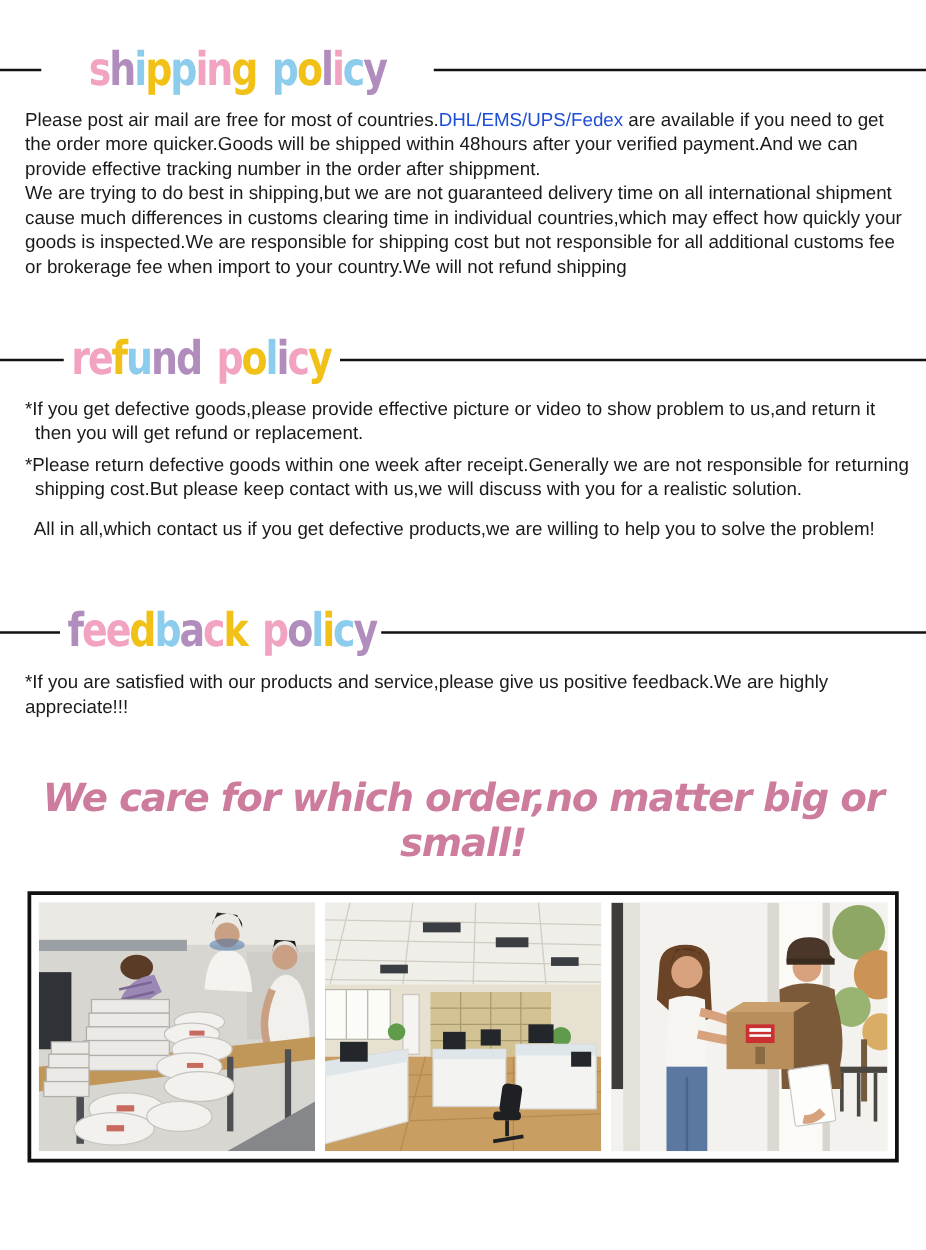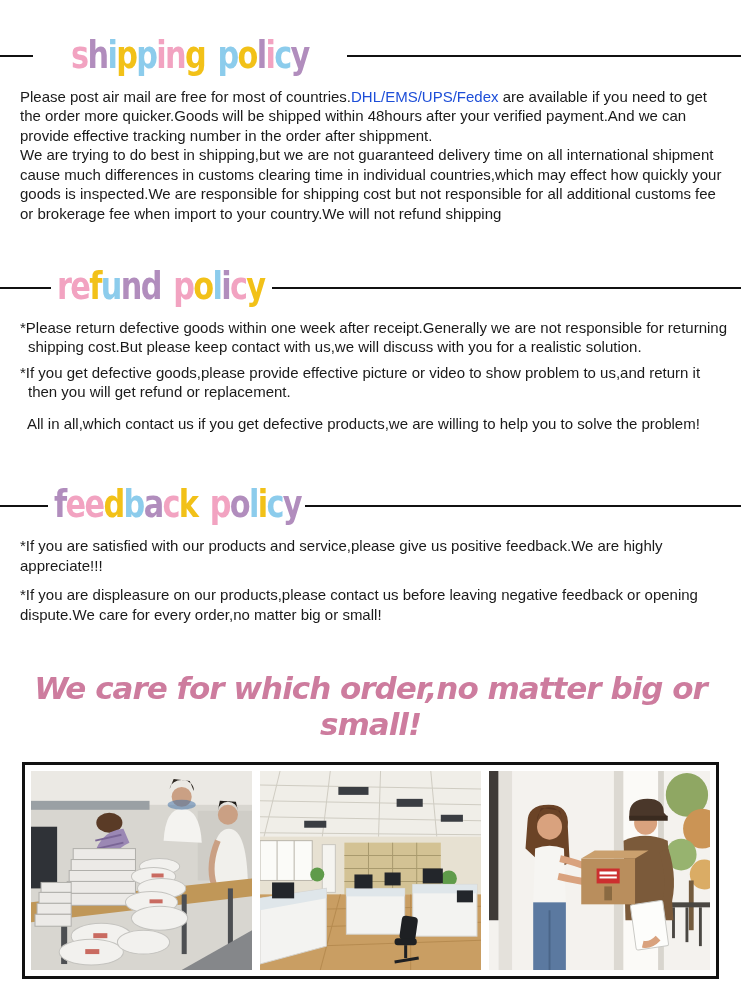--- a/index.html
+++ b/index.html
@@ -103,34 +103,33 @@
     <p>We are trying to do best in shipping,but we are not guaranteed delivery time on all international shipment cause much differences in customs clearing time in individual countries,which may effect how quickly your goods is inspected.We are responsible for shipping cost but not responsible for all additional customs fee or brokerage fee when import to your country.We will not refund shipping</p>
   </div>
 
   <div class="policy-header hdr-refund">
     <span class="rule left"></span>
     <h1><span style="color: rgb(242, 163, 193);">r</span><span style="color: rgb(242, 163, 193);">e</span><span style="color: rgb(242, 193, 24);">f</span><span style="color: rgb(140, 204, 236);">u</span><span style="color: rgb(177, 141, 189);">n</span><span style="color: rgb(177, 141, 189);">d</span><span class="sp"></span><span style="color: rgb(242, 163, 193);">p</span><span style="color: rgb(242, 193, 24);">o</span><span style="color: rgb(140, 204, 236);">l</span><span style="color: rgb(177, 141, 189);">i</span><span style="color: rgb(242, 163, 193);">c</span><span style="color: rgb(242, 193, 24);">y</span></h1>
     <span class="rule grow"></span>
   </div>
 
   <div class="bodytext bullets">
+    <p>*If you get defective goods,please provide effective picture or video to show problem to us,and  return it then you will get refund or replacement.</p>
     <p>*Please return defective goods within one week after receipt.Generally we are not responsible for returning shipping cost.But please keep contact with us,we will discuss with you for a realistic solution.</p>
-    <p>*If you get defective goods,please provide effective picture or video to show problem to us,and  return it then you will get refund or replacement.</p>
     <p class="noindent allinall">All in all,which contact us if you get defective products,we are willing to help you to solve the problem!</p>
   </div>
 
   <div class="policy-header hdr-feedback">
     <span class="rule left"></span>
     <h1><span style="color: rgb(177, 141, 189);">f</span><span style="color: rgb(242, 163, 193);">e</span><span style="color: rgb(242, 163, 193);">e</span><span style="color: rgb(242, 193, 24);">d</span><span style="color: rgb(140, 204, 236);">b</span><span style="color: rgb(177, 141, 189);">a</span><span style="color: rgb(242, 163, 193);">c</span><span style="color: rgb(242, 193, 24);">k</span><span class="sp"></span><span style="color: rgb(242, 163, 193);">p</span><span style="color: rgb(177, 141, 189);">o</span><span style="color: rgb(140, 204, 236);">l</span><span style="color: rgb(242, 193, 24);">i</span><span style="color: rgb(140, 204, 236);">c</span><span style="color: rgb(177, 141, 189);">y</span></h1>
     <span class="rule grow"></span>
   </div>
 
   <div class="bodytext bullets">
     <p class="noindent" style="margin-bottom:10px">*If you are satisfied with our products and service,please give us positive feedback.We are highly appreciate!!!</p>
-    <p class="noindent">*If you are displeasure on our products,please contact us before leaving negative feedback or opening dispute.We care for every order,no matter big or small!</p>
   </div>
 
   <div class="slogan">We care for which order,no matter big or small!</div>
 
   <div class="photo-strip">
 
     <div class="photo">
       <svg viewBox="0 0 220 200" preserveAspectRatio="none">
         <rect x="0" y="0" width="220" height="200" fill="#d8d6d0"></rect>
         <rect x="0" y="0" width="220" height="34" fill="#ebe9e4"></rect>

